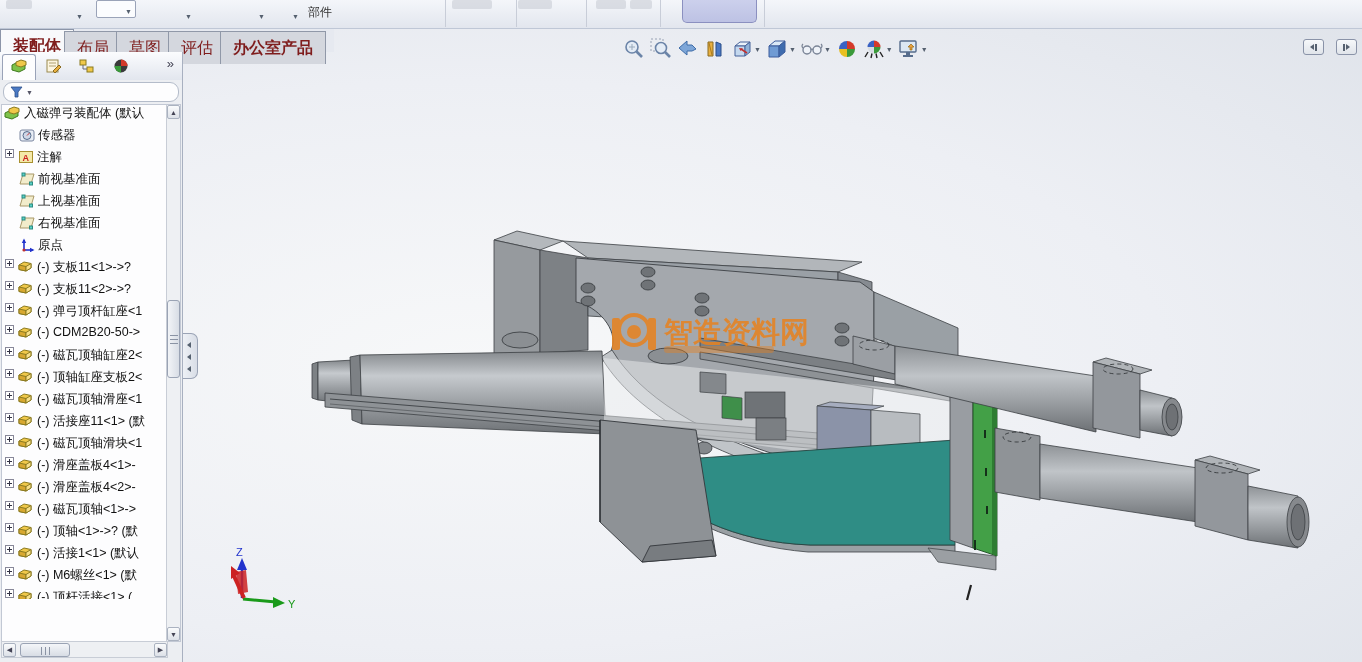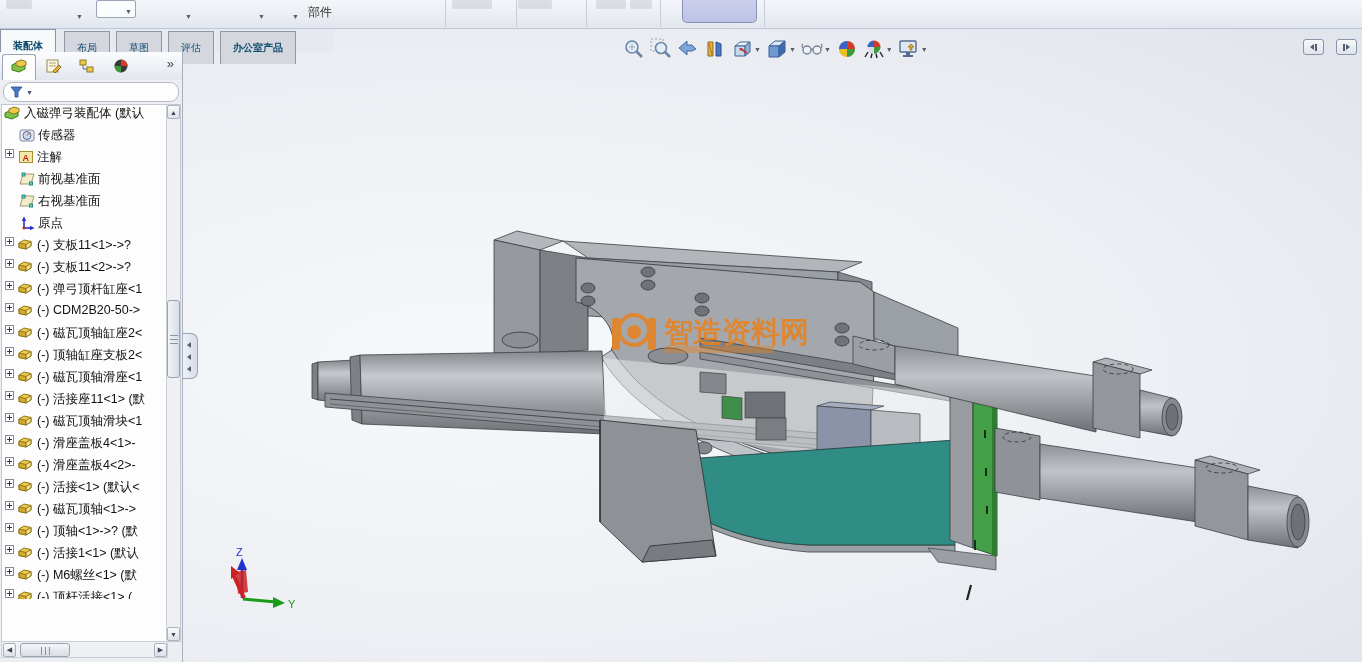--- a/index.html
+++ b/index.html
@@ -19,21 +19,21 @@
   #rb-combo .rb-arrow { left:28px; top:7px; }
   #rb-component { position:absolute; left:308px; top:4px; font-size:12px; color:#333; }
   #rb-active-btn { position:absolute; left:682px; top:0; width:75px; height:23px;
     background:linear-gradient(#ccd0ec,#bdc2e4); border:1px solid #8b90c0; border-top:none;
     border-radius:0 0 5px 5px; }
 
   
   #tabstrip { position:absolute; left:0; top:29px; height:23px; width:1362px; }
   #tabstrip-bg { position:absolute; left:0; top:0; width:334px; height:23px; background:#e6e9f0; }
   .ctab { position:absolute; top:2px; height:21px; padding:16px 12px; display:flex; align-items:center;
-    background:#d4d7de; border:1px solid #9098a8; border-bottom:none; color:#0c4a6e; font-size:10px; }
+    background:#d4d7de; border:1px solid #9098a8; border-bottom:none; color:#7f1d1d; font-size:16px; }
   .ctab.active { top:0; height:23px; background:#f8f9fb; border-color:#8c95a8; font-weight:bold; }
 
   
   #panel { position:absolute; left:0; top:52px; width:183px; height:610px;
     background:#eceef2; border-right:1px solid #a8b0c0; }
   #mgr-tabs { position:relative; height:28px; background:linear-gradient(#fbfcfe,#e2e6ee);
     display:flex; align-items:flex-end; padding-left:2px; }
   .mtab { width:34px; height:26px; display:flex; align-items:center; justify-content:center;
     border:1px solid transparent; border-bottom:none; }
   .mtab.active { background:#fdfdfe; border-color:#9aa3b8; border-radius:3px 3px 0 0; }
@@ -493,20 +493,31 @@
           </div>
           <div class="trow">
             <span class="exp-sp"></span>
             <span class="tic">
               <svg width="16" height="14">
                 <polygon points="4,2 15,2 12,12 1,12" fill="#f2eccb" stroke="#a89868"></polygon>
                 <rect x="3" y="1" width="3" height="3" fill="#5ad2c8" stroke="#2a8a80"></rect>
                 <rect x="10.5" y="10" width="3" height="3" fill="#5ad2c8" stroke="#2a8a80"></rect>
               </svg>
             </span>
+            <span class="tlb">上视基准面</span>
+          </div>
+          <div class="trow">
+            <span class="exp-sp"></span>
+            <span class="tic">
+              <svg width="16" height="14">
+                <polygon points="4,2 15,2 12,12 1,12" fill="#f2eccb" stroke="#a89868"></polygon>
+                <rect x="3" y="1" width="3" height="3" fill="#5ad2c8" stroke="#2a8a80"></rect>
+                <rect x="10.5" y="10" width="3" height="3" fill="#5ad2c8" stroke="#2a8a80"></rect>
+              </svg>
+            </span>
             <span class="tlb">右视基准面</span>
           </div>
           <div class="trow">
             <span class="exp-sp"></span>
             <span class="tic">
               <svg width="16" height="14">
                 <line x1="5" y1="12" x2="5" y2="2" stroke="#2233cc" stroke-width="1.6"></line>
                 <polygon points="5,0.5 2.8,5 7.2,5" fill="#2233cc"></polygon>
                 <line x1="5" y1="12" x2="14" y2="12" stroke="#2233cc" stroke-width="1.6"></line>
                 <polygon points="15.5,12 11,9.8 11,14.2" fill="#2233cc"></polygon>
@@ -628,31 +639,20 @@
           <div class="trow">
             <span class="exp"></span>
             <span class="tic">
               <svg width="16" height="14">
                 <polygon points="1,5 6,2 13,3.5 13,8 8,11 1,9.5" fill="#f0c84a" stroke="#8a7a20"></polygon>
                 <polygon points="1,5 8,6.5 8,11 1,9.5" fill="#d8a830" stroke="#8a7a20"></polygon>
                 <polygon points="8,6.5 13,3.5 13,8 8,11" fill="#f8e08a" stroke="#8a7a20"></polygon>
               </svg>
             </span>
             <span class="tlb">(-) 滑座盖板4&lt;2&gt;-</span>
-          </div>
-          <div class="trow">
-            <span class="exp"></span>
-            <span class="tic">
-              <svg width="16" height="14">
-                <polygon points="1,5 6,2 13,3.5 13,8 8,11 1,9.5" fill="#f0c84a" stroke="#8a7a20"></polygon>
-                <polygon points="1,5 8,6.5 8,11 1,9.5" fill="#d8a830" stroke="#8a7a20"></polygon>
-                <polygon points="8,6.5 13,3.5 13,8 8,11" fill="#f8e08a" stroke="#8a7a20"></polygon>
-              </svg>
-            </span>
-            <span class="tlb">(-) 活接&lt;1&gt; (默认&lt;</span>
           </div>
           <div class="trow">
             <span class="exp"></span>
             <span class="tic">
               <svg width="16" height="14">
                 <polygon points="1,5 6,2 13,3.5 13,8 8,11 1,9.5" fill="#f0c84a" stroke="#8a7a20"></polygon>
                 <polygon points="1,5 8,6.5 8,11 1,9.5" fill="#d8a830" stroke="#8a7a20"></polygon>
                 <polygon points="8,6.5 13,3.5 13,8 8,11" fill="#f8e08a" stroke="#8a7a20"></polygon>
               </svg>
             </span>

